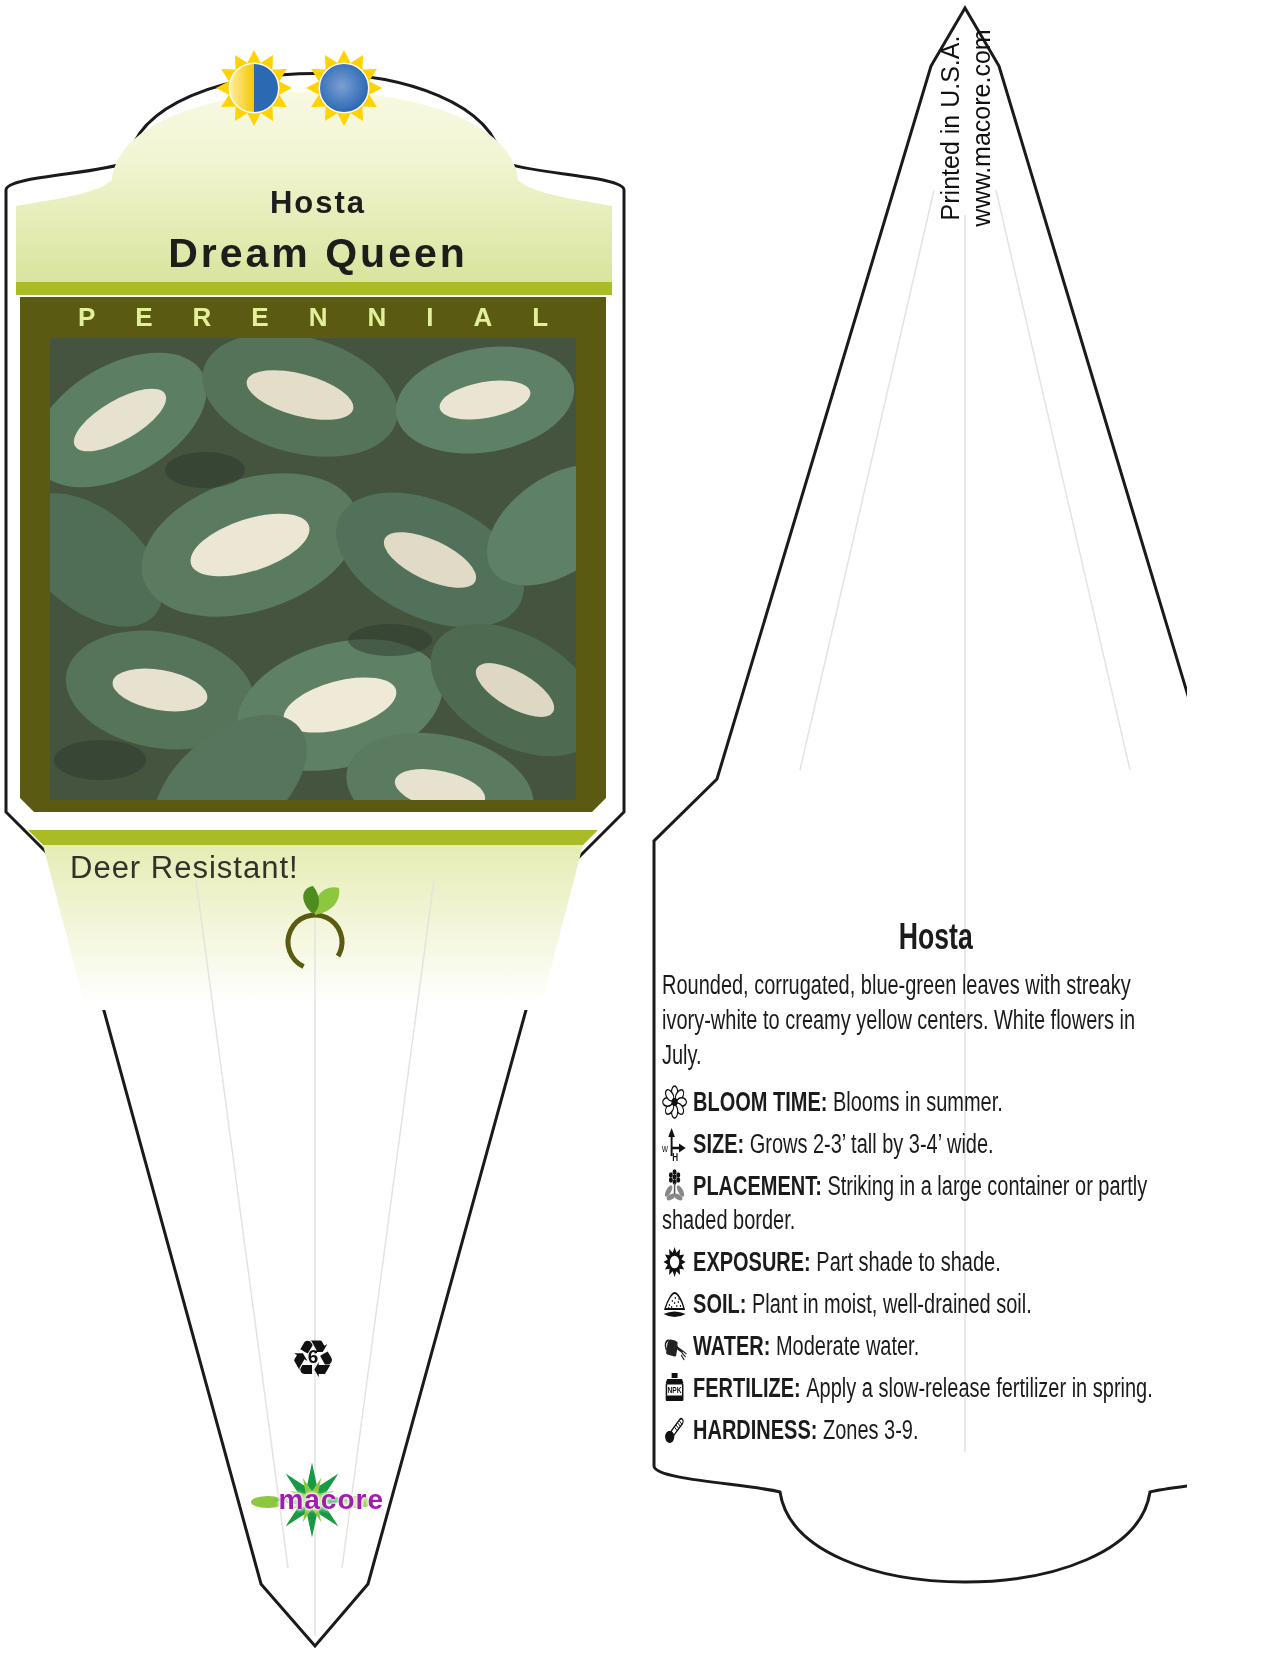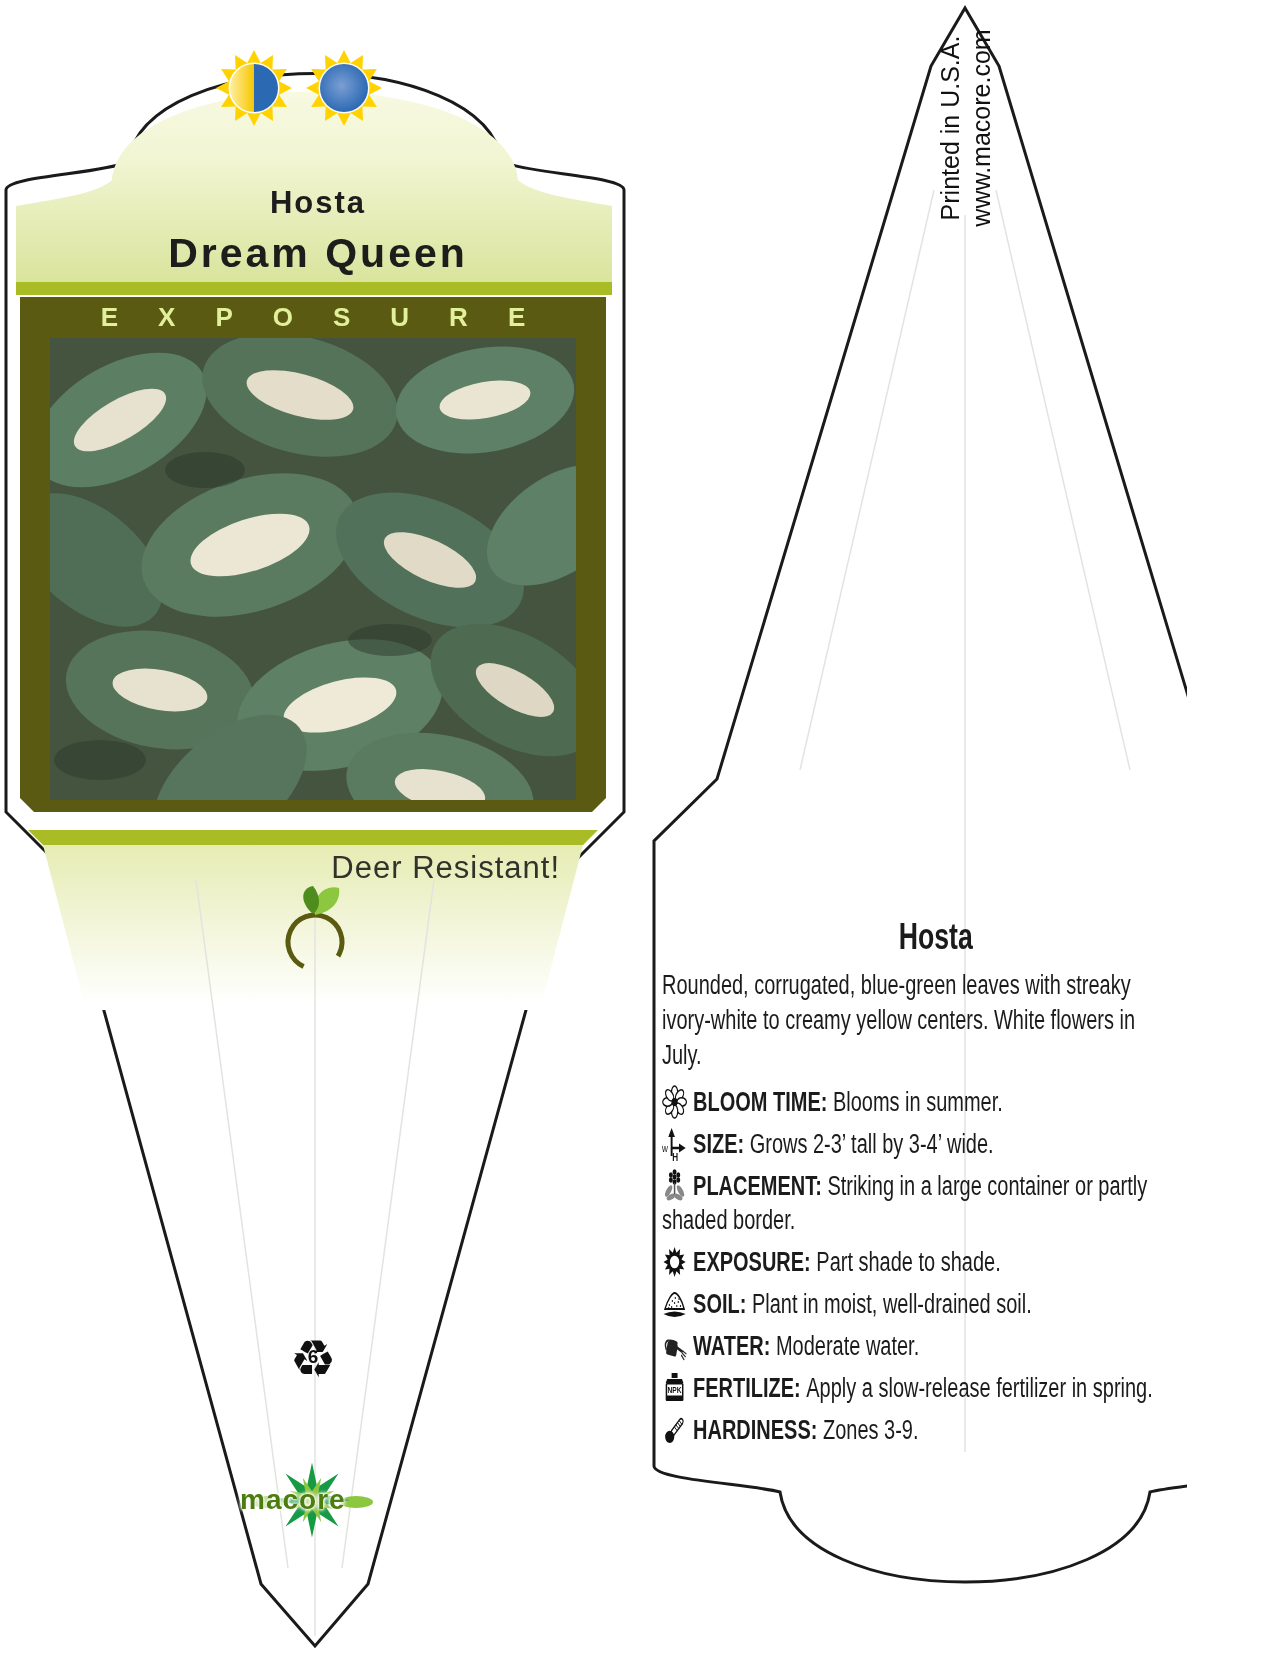--- a/index.html
+++ b/index.html
@@ -6,27 +6,27 @@
   .canvas{position:relative;width:1187px;height:1654px;background:#fff;overflow:hidden;
           font-family:"Liberation Sans",sans-serif;color:#1d1d1b;}
   .bg{position:absolute;left:0;top:0;}
   .ov{position:absolute;}
   
   .f-title{left:20px;top:186px;width:596px;text-align:center;line-height:1.08;}
   .f-genus{font-size:31px;font-weight:600;letter-spacing:2px;}
   .f-variety{font-size:41px;font-weight:800;letter-spacing:3px;margin-top:12px;}
   .f-perennial{left:34px;top:302px;width:558px;text-align:center;font-size:26px;font-weight:700;
                letter-spacing:40px;padding-left:40px;box-sizing:border-box;color:#e2f09b;}
-  .f-deer{left:70px;top:850px;width:490px;text-align:right;font-size:31px;color:#32322a;letter-spacing:1px;}
+  .f-deer{left:70px;top:850px;width:490px;text-align:left;font-size:31px;color:#32322a;letter-spacing:1px;}
   .f-recycle{left:284px;top:1330px;width:58px;height:58px;}
   .f-recycle .glyph{font-size:52px;line-height:58px;display:block;text-align:center;color:#111;}
   .f-recycle .num{position:absolute;left:0;top:16px;width:58px;text-align:center;
                   font-size:19px;font-weight:700;color:#111;}
-  .f-brand{left:240px;top:1484px;width:144px;text-align:left;font-size:28px;font-weight:800;
-           letter-spacing:1px;color:#4d7c0f;
+  .f-brand{left:240px;top:1484px;width:144px;text-align:right;font-size:28px;font-weight:800;
+           letter-spacing:1px;color:#a21caf;
            text-shadow:0 0 3px #fff,0 0 3px #fff,0 0 5px #fff,0 0 5px #fff;}
   
   .b-printed{left:966px;top:128px;transform:translate(-50%,-50%) rotate(-90deg);
              text-align:center;font-size:25px;line-height:31px;color:#111;white-space:nowrap;}
   .b-content{left:662px;top:916px;width:740px;transform:scaleX(0.74);transform-origin:0 0;color:#1b1b1b;}
   .b-heading{font-size:36px;font-weight:800;text-align:center;margin:0 0 10px 0;}
   .intro-line{font-size:27px;line-height:35px;white-space:nowrap;}
   .b-items{margin-top:12px;}
   .bitem{margin:0 0 8px 0;}
   .bline{font-size:27px;line-height:34px;white-space:nowrap;}
@@ -147,21 +147,21 @@
       <line x1="800" y1="770" x2="934" y2="190"></line>
       <line x1="1130" y1="770" x2="996" y2="190"></line>
     </g>
   </g>
 </svg>
 
 <div class="ov f-title">
   <div class="f-genus">Hosta</div>
   <div class="f-variety">Dream Queen</div>
 </div>
-<div class="ov f-perennial">EXPOSURE</div>
+<div class="ov f-perennial">PERENNIAL</div>
 <div class="ov f-deer">Deer Resistant!</div>
 <div class="ov f-recycle">
   <span class="glyph">♻</span>
   <span class="num">6</span>
 </div>
 <div class="ov f-brand">macore</div>
 
 <div class="ov b-printed">
   <div>Printed in U.S.A.</div>
   <div>www.macore.com</div>

